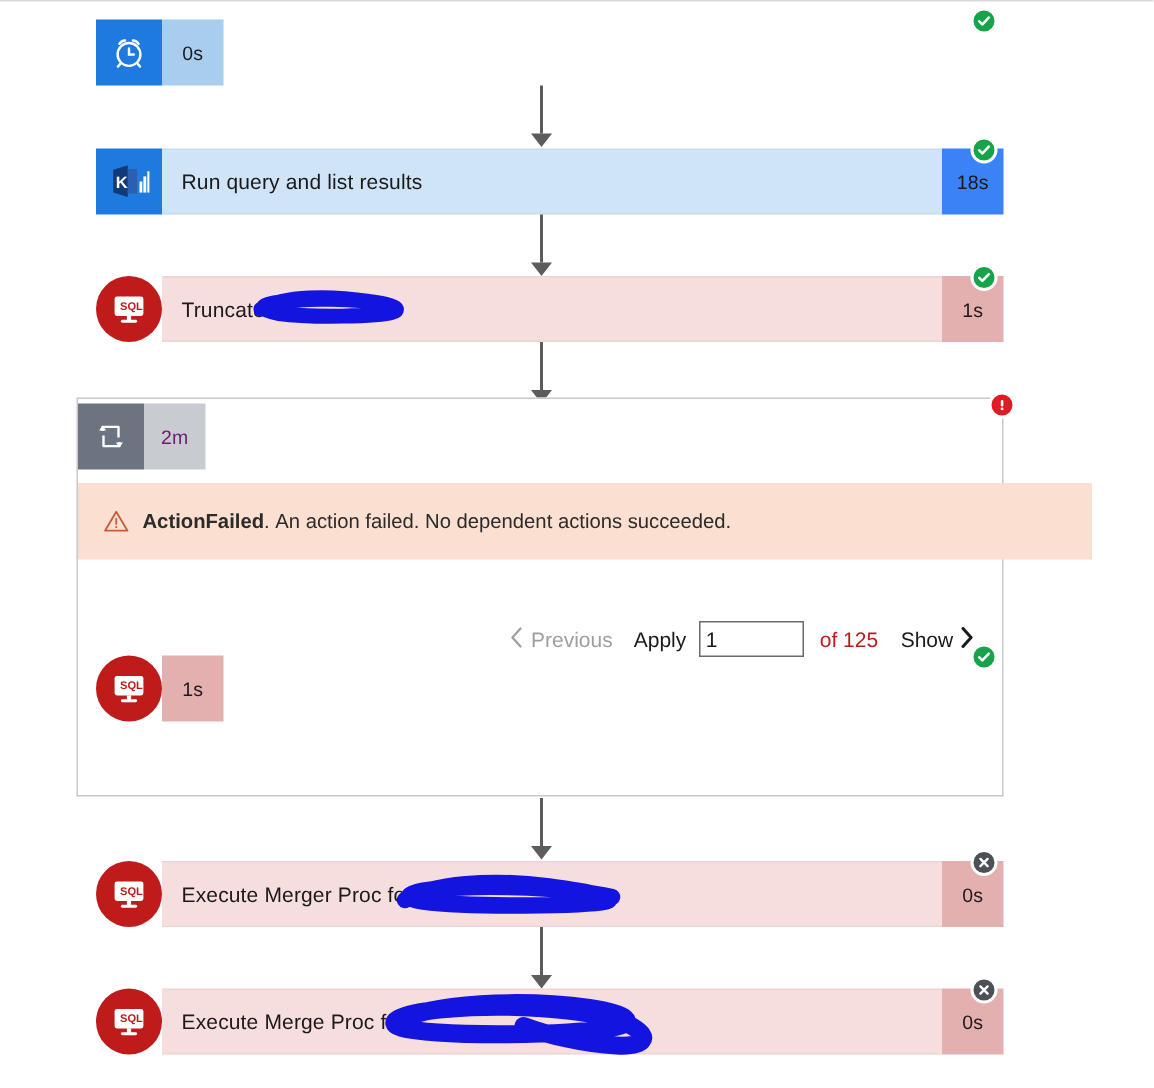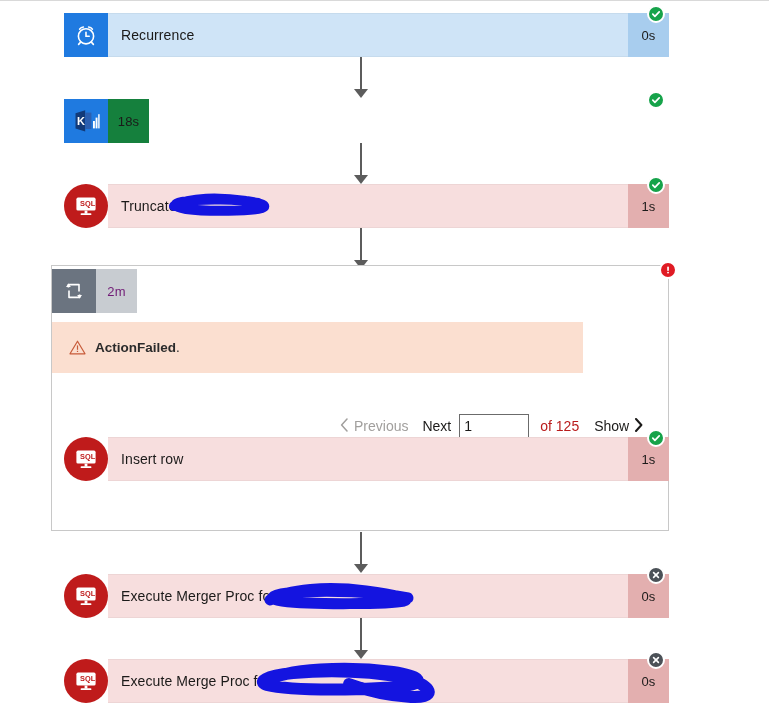--- a/index.html
+++ b/index.html
@@ -62,21 +62,21 @@
     letter-spacing: .1px;
   }
 
   
   .t-blue  .card-icon { background: #1f7ae0; }
   .t-blue  .card-body { background: #cfe4f7; color: #1b1a19; }
   .t-blue  .card-dur  { background: #a8cdee; color: #1b1a19; }
 
   .t-kusto .card-icon { background: #1f7ae0; }
   .t-kusto .card-body { background: #cfe4f7; color: #1b1a19; }
-  .t-kusto .card-dur  { background: #15803d; color: #1b1a19; }
+  .t-kusto .card-dur  { background: #3b82f6; color: #1b1a19; }
 
   .t-red   .card-icon { background: #bf1b1b; border-radius: 22px; }
   .t-red   .card-body { background: #f7dede; color: #1b1a19; }
   .t-red   .card-dur  { background: #e3afaf; color: #1b1a19; text-align: center; }
 
   .t-grey  .card-icon { background: #6b7480; }
   .t-grey  .card-body { background: #eceaea; color: #1b1a19; }
   .t-grey  .card-dur  { background: #c8ccd1; color: #701a75; }
 
   
@@ -121,21 +121,21 @@
     left: 51px; top: 265px;
     width: 618px; height: 266px;
     border: 1px solid #c8c8c8;
     background: #ffffff;
     box-sizing: border-box;
   }
 
   .error-banner {
     position: absolute;
     left: 52px; top: 322px;
-    width: 531px; height: 51px;
+    width: 676px; height: 51px;
     background: #fbdfd0;
     display: flex;
     align-items: center;
     padding-left: 17px;
     box-sizing: border-box;
     font-size: 13.5px;
     color: #2b2b2b;
   }
   .error-banner .warn-icon { margin-right: 9px; display:flex; align-items:center;}
   .error-banner .etitle { font-weight: bold; }
@@ -191,21 +191,20 @@
 <div class="card t-blue" style="left:64px; top:13px; width:605px;">
   <div class="card-icon">
     <svg width="26" height="26" viewBox="0 0 26 26">
       <circle cx="13" cy="14.3" r="7.6" fill="none" stroke="#ffffff" stroke-width="1.6"></circle>
       <path d="M13 10.3 V14.3 H16.2" fill="none" stroke="#ffffff" stroke-width="1.6" stroke-linecap="round"></path>
       <path d="M6.6 7.2 A5 5 0 0 1 10.4 5.0" fill="none" stroke="#ffffff" stroke-width="1.6" stroke-linecap="round"></path>
       <path d="M19.4 7.2 A5 5 0 0 0 15.6 5.0" fill="none" stroke="#ffffff" stroke-width="1.6" stroke-linecap="round"></path>
       <path d="M7.2 20.6 L5.6 22.4 M18.8 20.6 L20.4 22.4" stroke="#ffffff" stroke-width="1.6" stroke-linecap="round"></path>
     </svg>
   </div>
-  <div class="card-body">Recurrence</div>
   <div class="card-dur">0s</div>
 </div>
 <div class="badge succeeded" style="left:647px; top:5px;">
   <svg width="10" height="10" viewBox="0 0 10 10">
       <path d="M1.8 5.2 L3.9 7.3 L8.2 2.8" fill="none" stroke="#ffffff" stroke-width="1.7" stroke-linecap="round" stroke-linejoin="round"></path>
     </svg>
 </div>
 
 <div class="connector" style="left:354px; top:57px; height:41px;">
   <div class="line"></div>
@@ -216,20 +215,21 @@
   <div class="card-icon">
     <svg width="28" height="26" viewBox="0 0 28 26">
       <path d="M3.5 5.2 L13.2 2.2 L13.2 23.4 L3.5 20.4 Z" fill="#123a78"></path>
       <path d="M13.2 4.6 L19.4 4.6 L19.4 21.0 L13.2 21.0 Z" fill="#2b5fb0"></path>
       <text x="5.1" y="17.0" class="sqlglyph" style="font-size:11px; fill:#ffffff; font-weight:bold;">K</text>
       <rect x="21.0" y="13.0" width="1.9" height="7.4" fill="#ffffff"></rect>
       <rect x="23.6" y="9.6" width="1.9" height="10.8" fill="#ffffff"></rect>
       <rect x="26.2" y="6.2" width="1.4" height="14.2" fill="#ffffff"></rect>
     </svg>
   </div>
+  <div class="card-body">Run query and list results</div>
   <div class="card-dur">18s</div>
 </div>
 <div class="badge succeeded" style="left:647px; top:91px;">
   <svg width="10" height="10" viewBox="0 0 10 10">
       <path d="M1.8 5.2 L3.9 7.3 L8.2 2.8" fill="none" stroke="#ffffff" stroke-width="1.7" stroke-linecap="round" stroke-linejoin="round"></path>
     </svg>
 </div>
 
 <div class="connector" style="left:354px; top:143px; height:41px;">
   <div class="line"></div>
@@ -286,32 +286,33 @@
 <div class="error-banner">
   <span class="warn-icon">
     <svg width="17" height="17" viewBox="0 0 17 17">
       <path d="M8.5 2.2 L16.0 14.8 L1.0 14.8 Z" fill="none" stroke="#c75b39" stroke-width="1.2" stroke-linejoin="round"></path>
       <rect x="7.9" y="6.4" width="1.2" height="4.4" fill="#c75b39"></rect>
       <rect x="7.9" y="11.8" width="1.2" height="1.2" fill="#c75b39"></rect>
     </svg>
   </span>
   <span class="etitle">ActionFailed</span>
   <span style="white-space:pre">. </span>
+  <span>An action failed. No dependent actions succeeded.</span>
 </div>
 
 <div id="pager">
   <span class="prev">
     <span>
       <svg width="9" height="14" viewBox="0 0 9 14">
           <path d="M7 1 L1.6 7 L7 13" fill="none" stroke="#a19f9d" stroke-width="1.5" stroke-linecap="round" stroke-linejoin="round"></path>
         </svg>
     </span>
     <span>Previous</span>
   </span>
-  <span class="show-label">Next</span>
+  <span class="show-label">Apply</span>
   <input class="page-input" type="text" value="1" style="">
   <span class="of-label">of 125</span>
   <span class="next">
     <span>Show</span>
     <span>
       <svg width="9" height="14" viewBox="0 0 9 14">
           <path d="M2 1 L7.4 7 L2 13" fill="none" stroke="#1b1a19" stroke-width="2" stroke-linecap="round" stroke-linejoin="round"></path>
         </svg>
     </span>
   </span>
@@ -319,21 +320,20 @@
 
 <div class="card t-red" style="left:64px; top:437px; width:605px;">
   <div class="card-icon">
     <svg width="26" height="26" viewBox="0 0 26 26">
       <rect x="3.4" y="4.6" width="19.2" height="13.0" rx="1.6" fill="#ffffff"></rect>
       <text x="7.0" y="13.4" class="sqlglyph" style="font-size:7.4px;">SQL</text>
       <rect x="11.6" y="17.6" width="2.8" height="3.0" fill="#ffffff"></rect>
       <rect x="7.6" y="20.2" width="10.8" height="1.9" rx="0.9" fill="#ffffff"></rect>
     </svg>
   </div>
-  <div class="card-body">Insert row</div>
   <div class="card-dur">1s</div>
 </div>
 <div class="badge succeeded" style="left:647px; top:429px;">
   <svg width="10" height="10" viewBox="0 0 10 10">
       <path d="M1.8 5.2 L3.9 7.3 L8.2 2.8" fill="none" stroke="#ffffff" stroke-width="1.7" stroke-linecap="round" stroke-linejoin="round"></path>
     </svg>
 </div>
 
 <div class="connector" style="left:354px; top:532px; height:41px;">
   <div class="line"></div>

